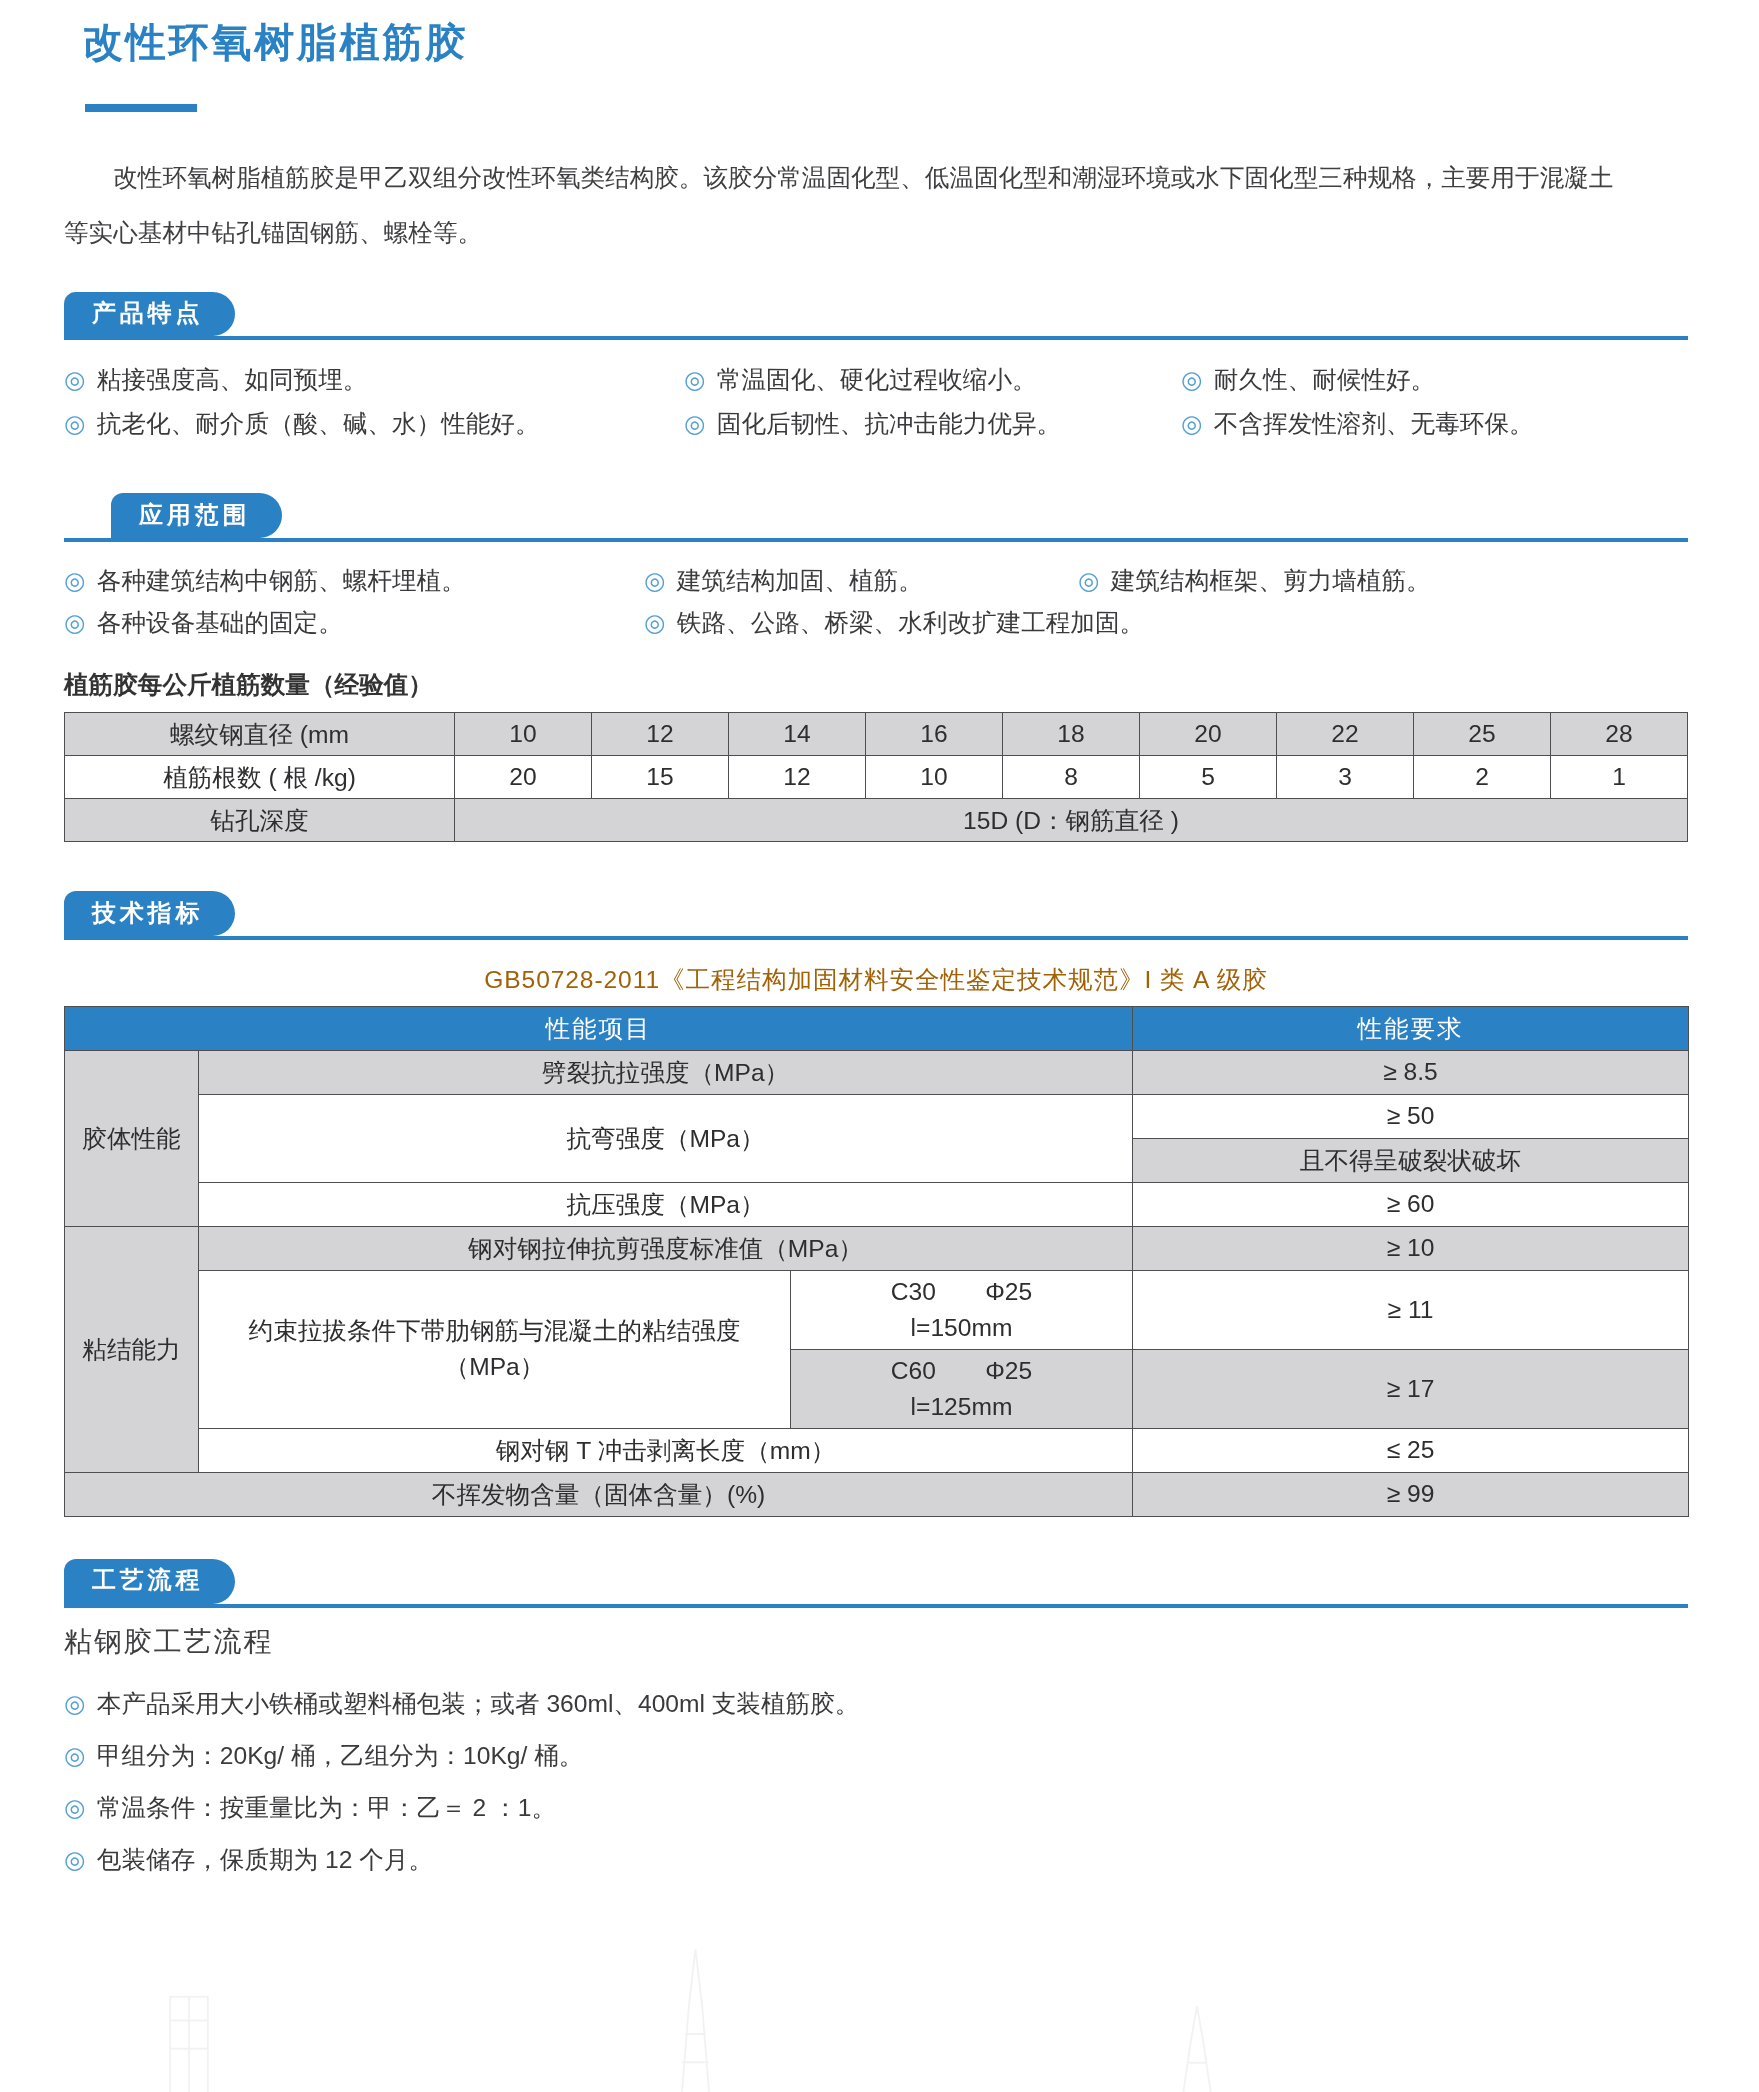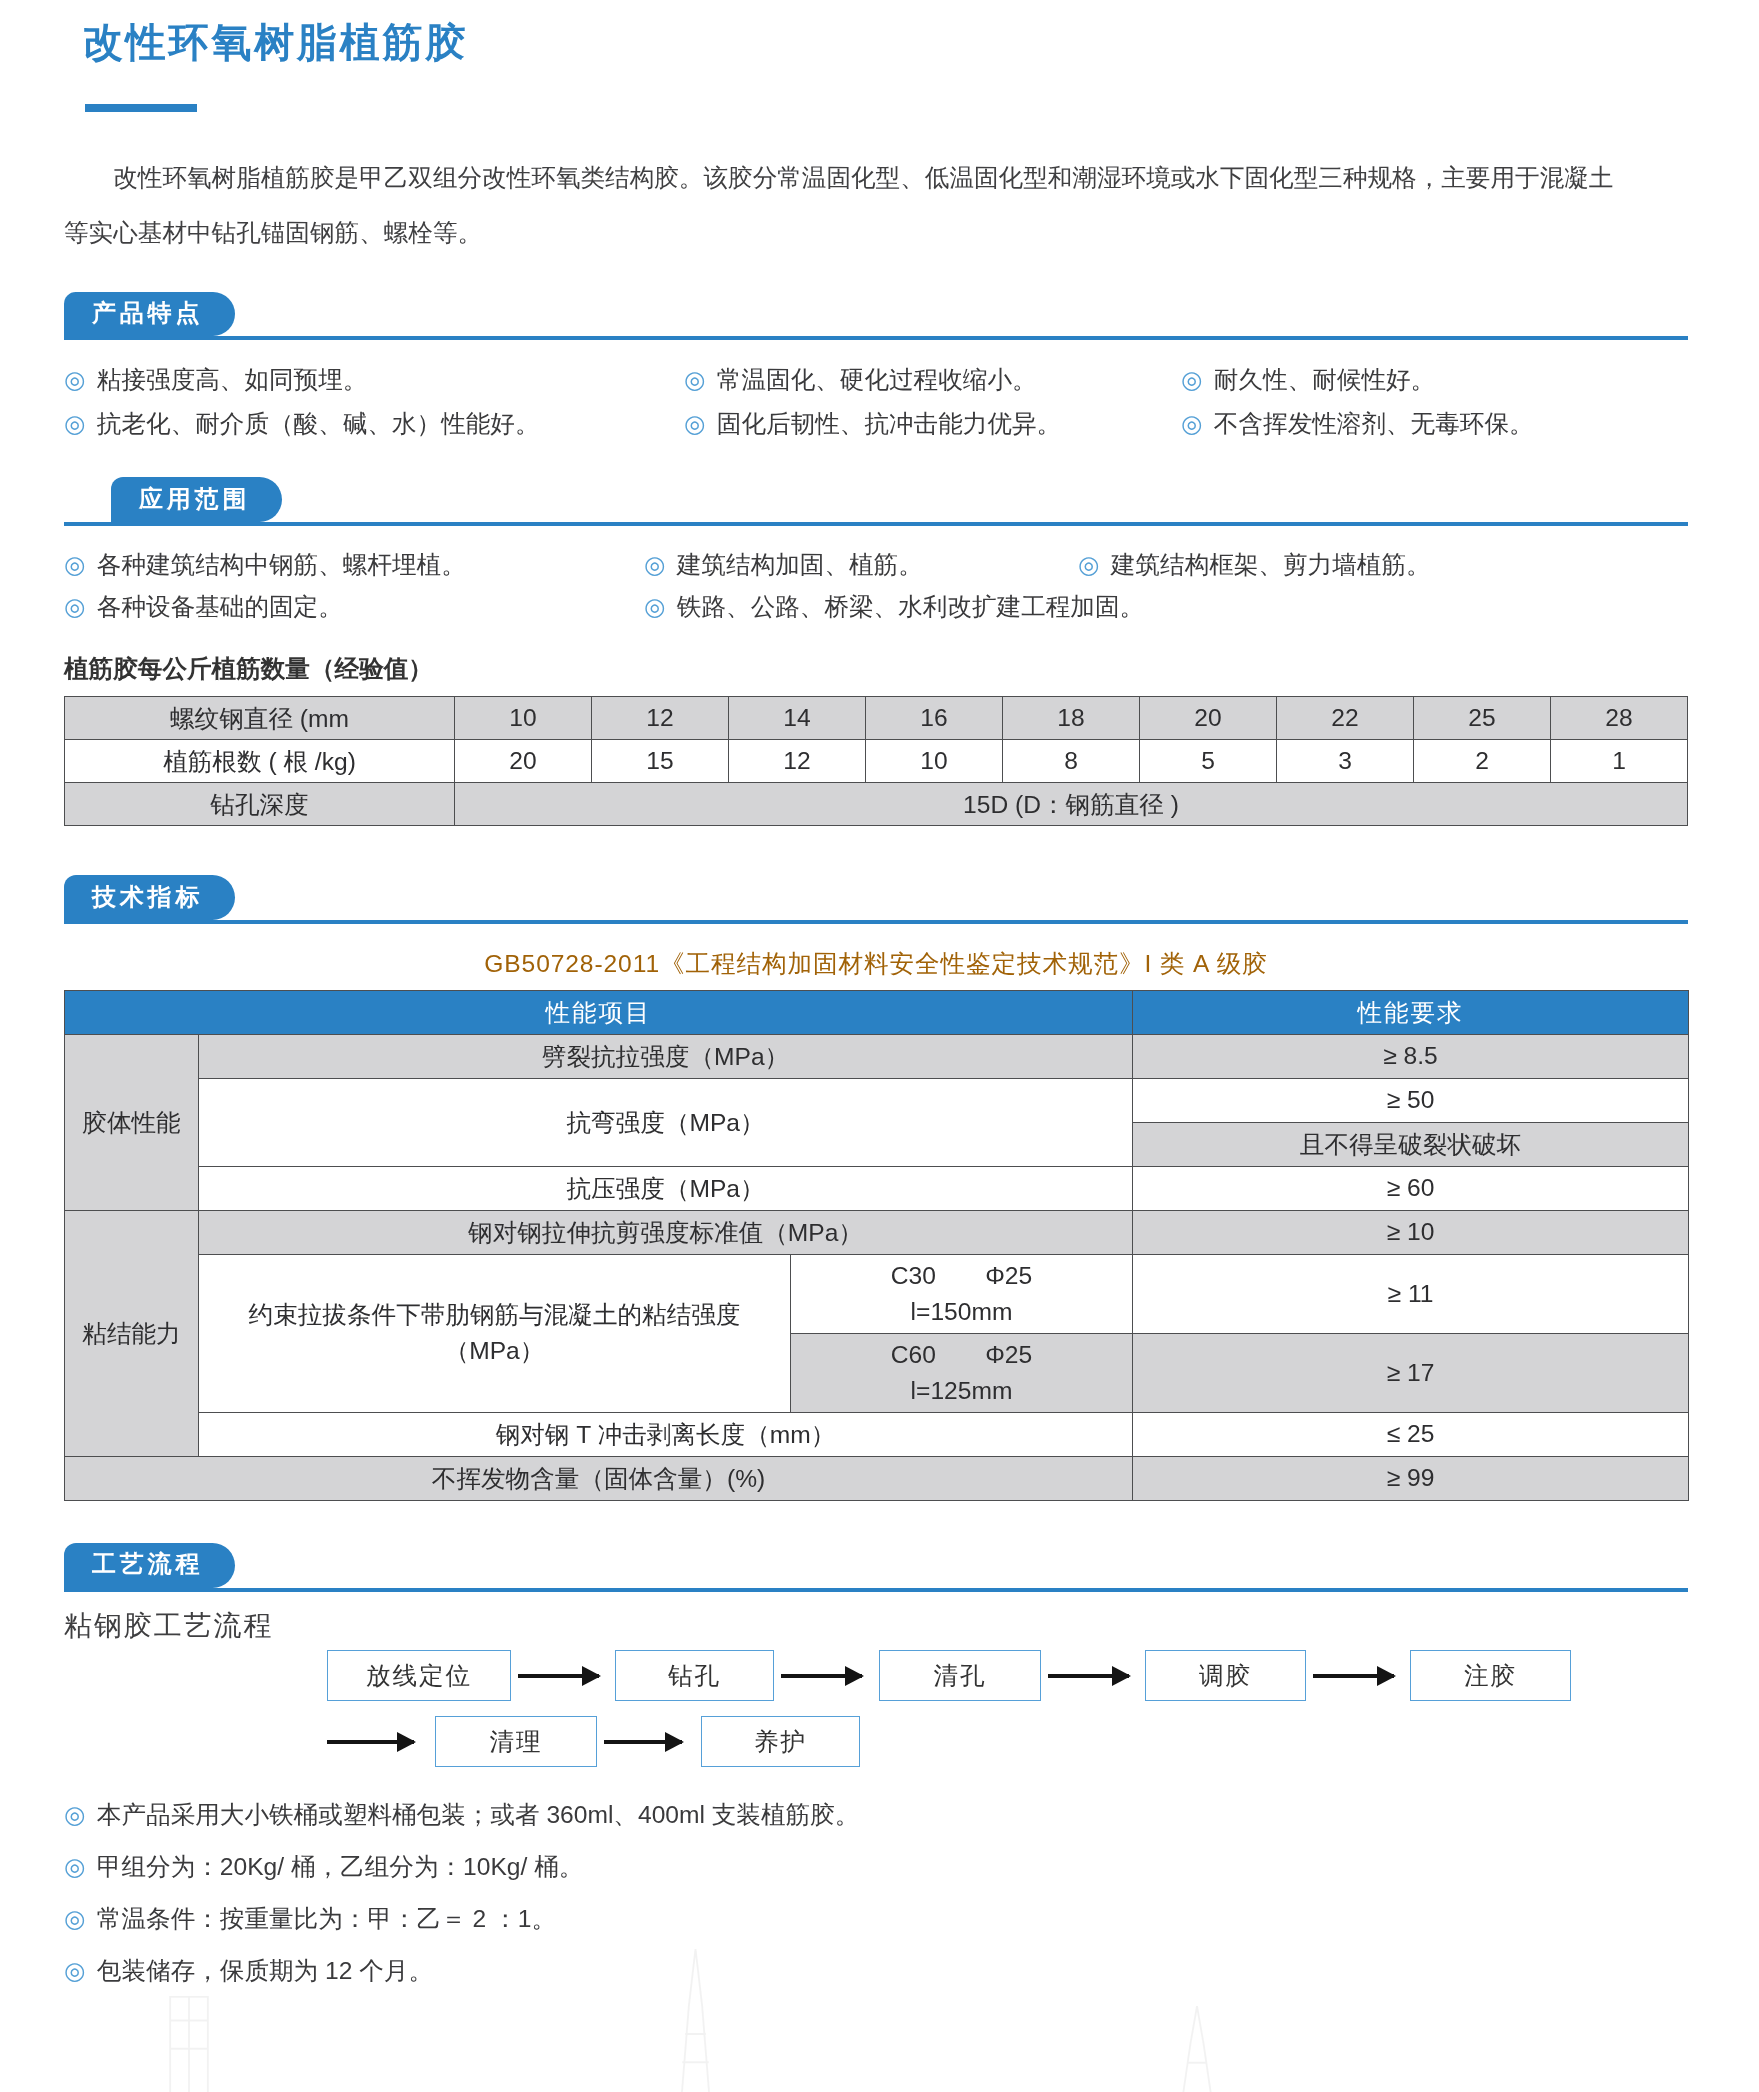--- a/index.html
+++ b/index.html
@@ -23,21 +23,21 @@
   .title-dash{width:112px;height:7.6px;background:var(--accent);margin:34px 0 0 21px;}
   .intro{margin-top:38px;font-size:24.6px;line-height:55px;color:#3f3f41;}
   .intro .l1{text-indent:2em;}
   
   .sec{border-bottom:4.7px solid var(--accent);line-height:0;}
   .sec .badge{
     display:inline-block;background:var(--accent);color:#fff;
     font-size:24px;font-weight:bold;letter-spacing:3.8px;line-height:1;
     padding:9.5px 32px 11.4px 28px;border-radius:13.2px 24.6px 24.6px 0;
   }
-  .mt1{margin-top:32px;} .mt2{margin-top:32px;padding-left:47px;} .mt3{margin-top:49px;}
+  .mt1{margin-top:32px;} .mt2{margin-top:48px;padding-left:47px;} .mt3{margin-top:49px;}
   .mt4{margin-top:42px;} .mt5{margin-top:32px;}
   
   .b-rows{margin-top:17px;}
   .b-row{display:flex;align-items:center;font-size:24.6px;}
   .b-row.h47{height:44px;} .b-row.h44{height:42px;}
   .b-item{display:flex;align-items:center;}
   .mark{color:var(--accent-light);margin-right:11.4px;font-size:24.6px;}
   .fc1{width:620px;} .fc2{width:497px;}
   .ac1{width:580px;} .ac2{width:434px;}
   .storage-rows{margin-top:17px;}
@@ -259,36 +259,20 @@
         <td class="gray">≥ 99</td>
       </tr>
     </tbody>
   </table>
 
   <div class="sec mt4">
     <span class="badge">工艺流程</span>
   </div>
   <div class="flow-caption">粘钢胶工艺流程</div>
 
-  <div class="flow">
-    <div class="fbox" style="left:263px;top:1.9px;width:184px">放线定位</div>
-    <div class="farrow" style="left:454px;top:25.6px;width:81px"></div>
-    <div class="fbox" style="left:551px;top:1.9px;width:159px">钻孔</div>
-    <div class="farrow" style="left:717px;top:25.6px;width:81px"></div>
-    <div class="fbox" style="left:815px;top:1.9px;width:162px">清孔</div>
-    <div class="farrow" style="left:984px;top:25.6px;width:81px"></div>
-    <div class="fbox" style="left:1081px;top:1.9px;width:161px">调胶</div>
-    <div class="farrow" style="left:1249px;top:25.6px;width:81px"></div>
-    <div class="fbox" style="left:1346px;top:1.9px;width:161px">注胶</div>
-
-    <div class="farrow" style="left:263px;top:92px;width:87px"></div>
-    <div class="fbox" style="left:371px;top:68px;width:162px">清理</div>
-    <div class="farrow" style="left:540px;top:92px;width:78px"></div>
-    <div class="fbox" style="left:637px;top:68px;width:159px">养护</div>
-  </div>
 
   <div class="storage-rows">
     <div class="b-row">
         <span class="mark">◎</span>
         <span>本产品采用大小铁桶或塑料桶包装；或者 360ml、400ml 支装植筋胶。</span>
       </div>
     <div class="b-row">
         <span class="mark">◎</span>
         <span>甲组分为：20Kg/ 桶，乙组分为：10Kg/ 桶。</span>
       </div>

